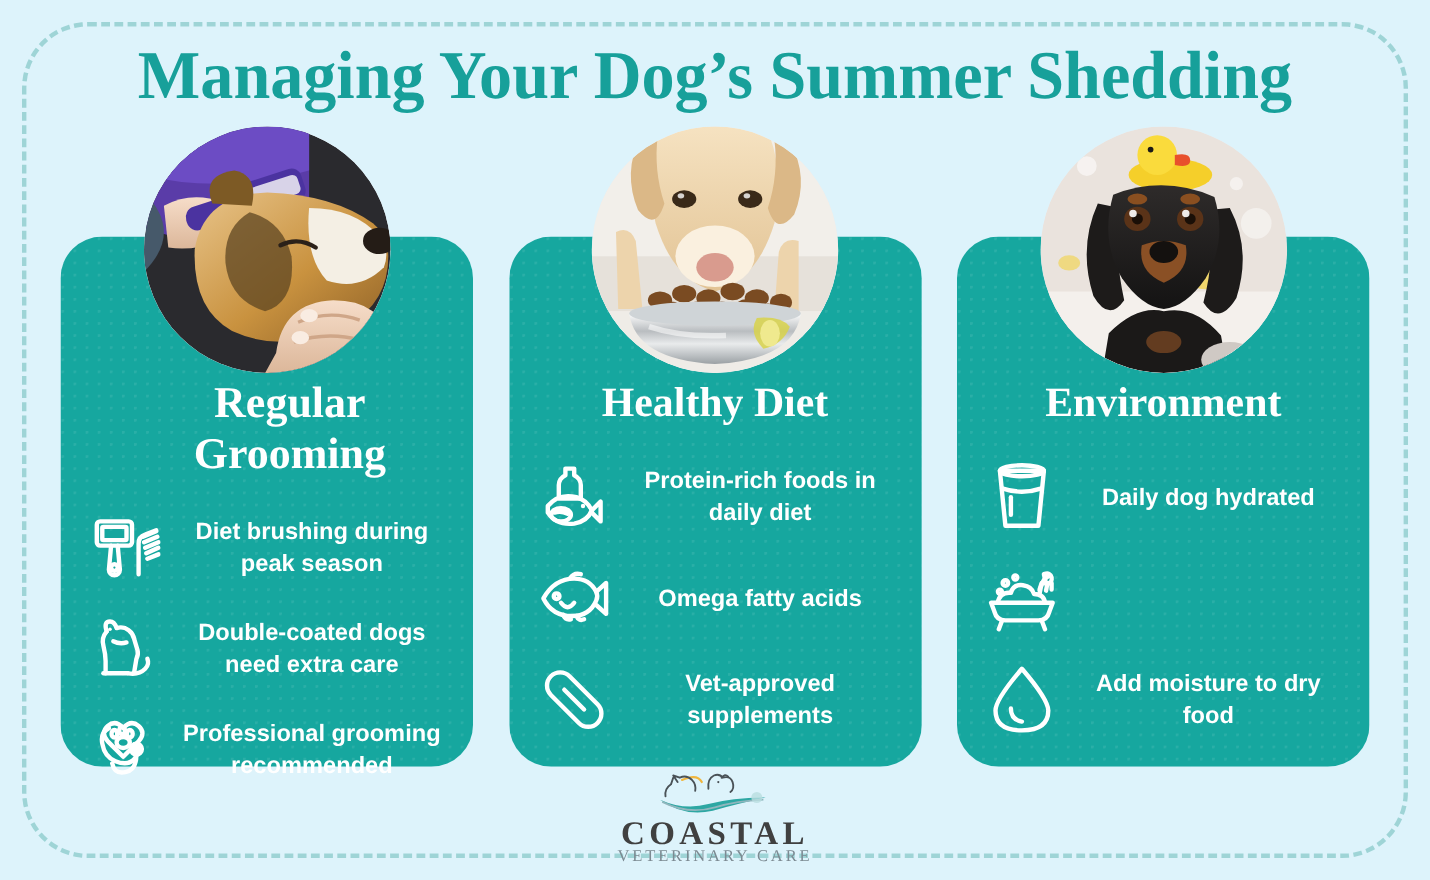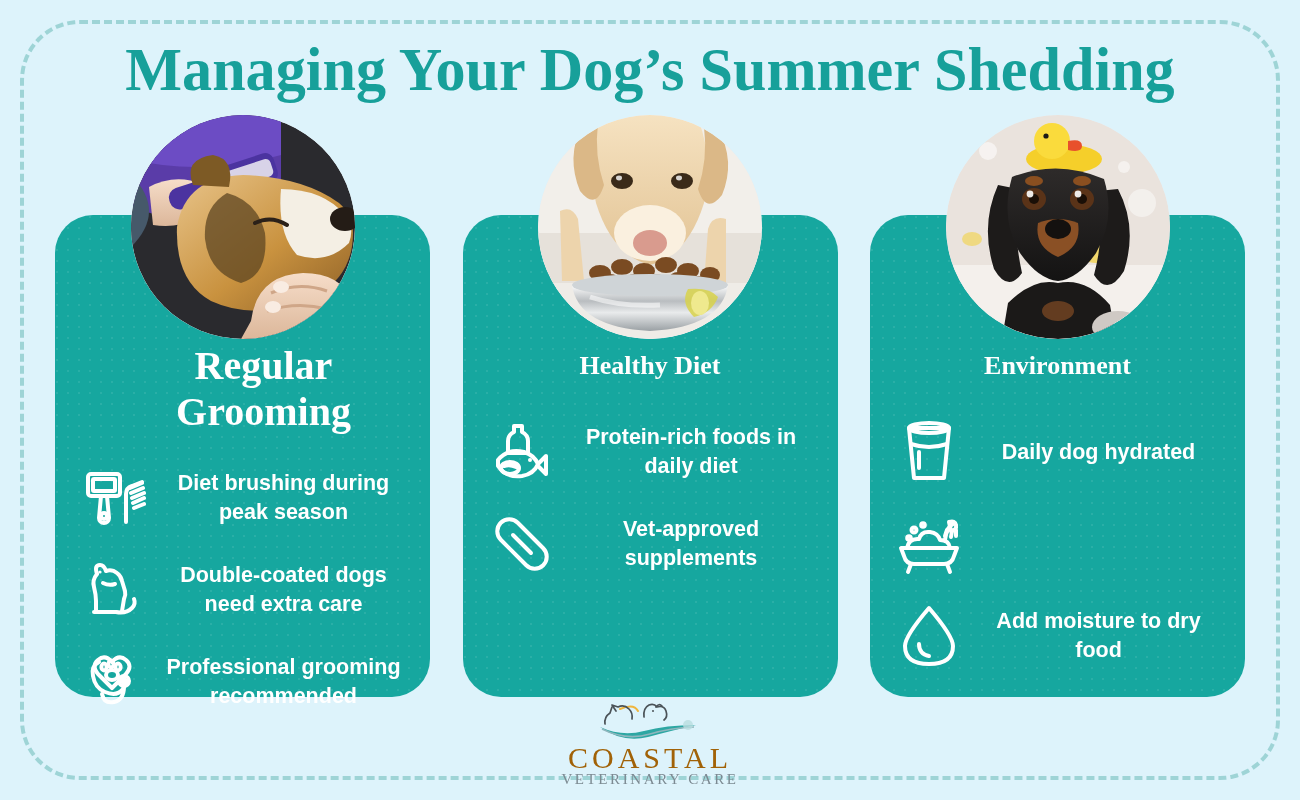--- a/index.html
+++ b/index.html
@@ -80,21 +80,21 @@
     background: #e6eef2;
   }
   .photo svg { display: block; width: 224px; height: 224px; }
 
   
   .card-heading {
     font-family: "Liberation Serif", serif;
     font-weight: 700;
     color: #ffffff;
     text-align: center;
-    font-size: 26px;
+    font-size: 38px;
     line-height: 46px;
     margin-bottom: 20px;
     padding: 0 12px;
   }
   .card-1 .card-heading { font-size: 40px; margin-left: 42px; }
 
   
   .bullets {
     list-style: none;
     padding: 0 22px 0 18px;
@@ -139,23 +139,23 @@
     bottom: 14px;
     width: 200px;
     text-align: center;
   }
   .logo-mark { height: 42px; }
   .logo-mark svg { width: 120px; height: 42px; display: block; margin: 0 auto; }
   .logo-word {
     font-family: "Liberation Serif", serif;
     font-size: 30px;
     letter-spacing: 4px;
-    color: #a16207;
+    color: #404040;
     line-height: 30px;
-    font-weight: 400;
+    font-weight: 700;
   }
   .logo-sub {
     font-family: Liberation Serif, serif;
     font-size: 15px;
     letter-spacing: 2.6px;
     color: #7c8a92;
     line-height: 13px;
   }
 </style>
 </head>
@@ -343,20 +343,33 @@
             <circle cx="40" cy="40" r="2" fill="#fff" stroke="none"></circle>
             <ellipse cx="20" cy="48" rx="9" ry="6"></ellipse>
             <path d="M14 46 q6 -2 12 1"></path>
           </svg>
         </span>
         <span class="bullet-text">Protein-rich foods in daily diet</span>
       </li>
       <li class="bullet">
         <span class="bullet-icon">
           <svg viewBox="0 0 64 64">
+            <path d="M4 32 q10 -18 28 -18 q14 0 20 12 q2 4 0 8 q-6 14 -22 14 q-18 0 -26 -16 Z"></path>
+            <path d="M52 26 l9 -8 l0 28 l-9 -8"></path>
+            <circle cx="16" cy="30" r="2.6"></circle>
+            <path d="M20 36 q6 8 12 0"></path>
+            <path d="M28 14 q4 -6 10 -4"></path>
+            <path d="M22 47 q2 5 7 4 M34 48 q2 5 7 3"></path>
+          </svg>
+        </span>
+        <span class="bullet-text">Omega fatty acids</span>
+      </li>
+      <li class="bullet">
+        <span class="bullet-icon">
+          <svg viewBox="0 0 64 64">
             <rect x="2" y="20" width="60" height="24" rx="12" transform="rotate(45 32 32)"></rect>
             <path d="M23 23 l18 18"></path>
           </svg>
         </span>
         <span class="bullet-text">Vet-approved supplements</span>
       </li>
     </ul>
   </section>
 
   <section class="card card-3">

